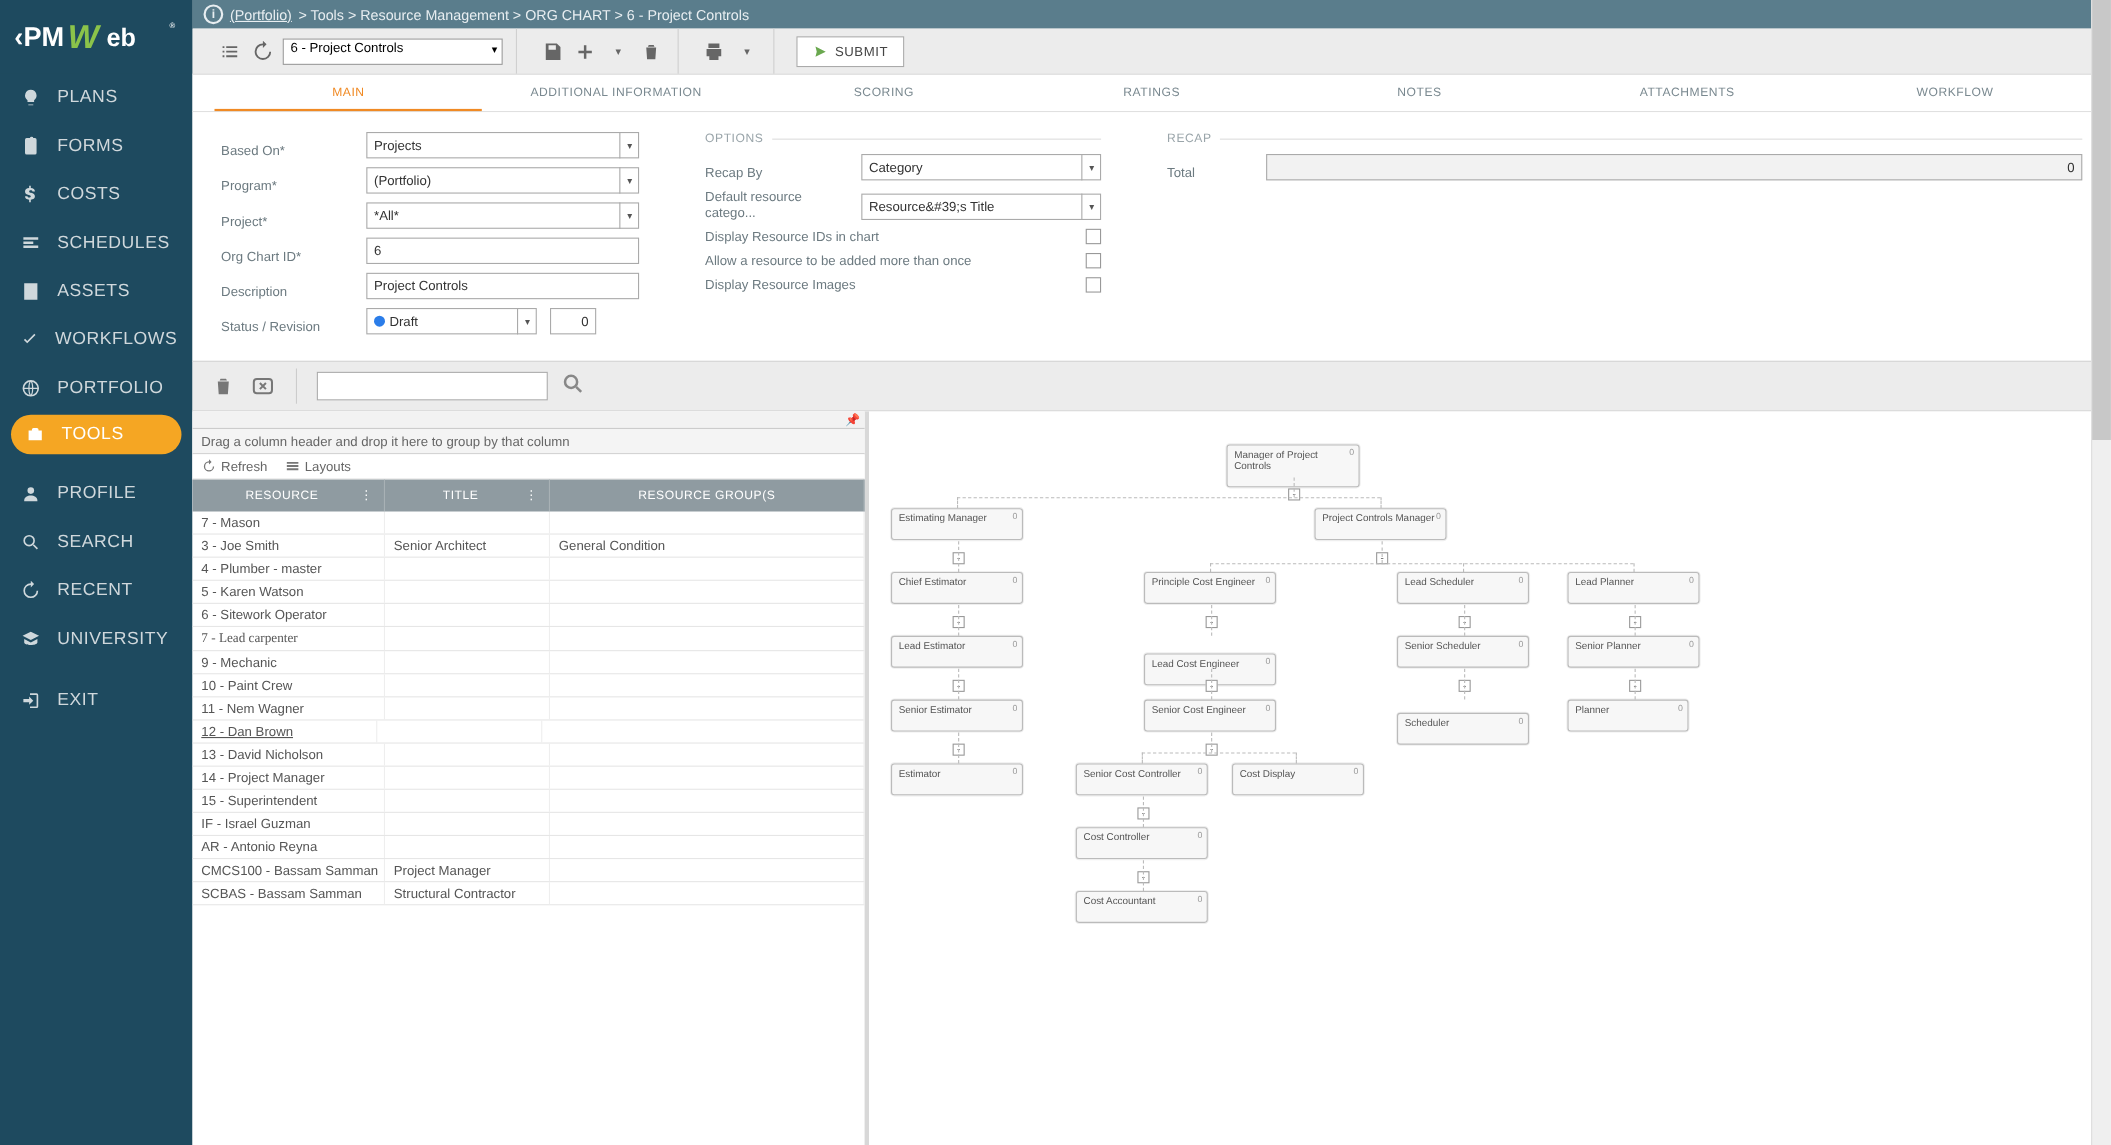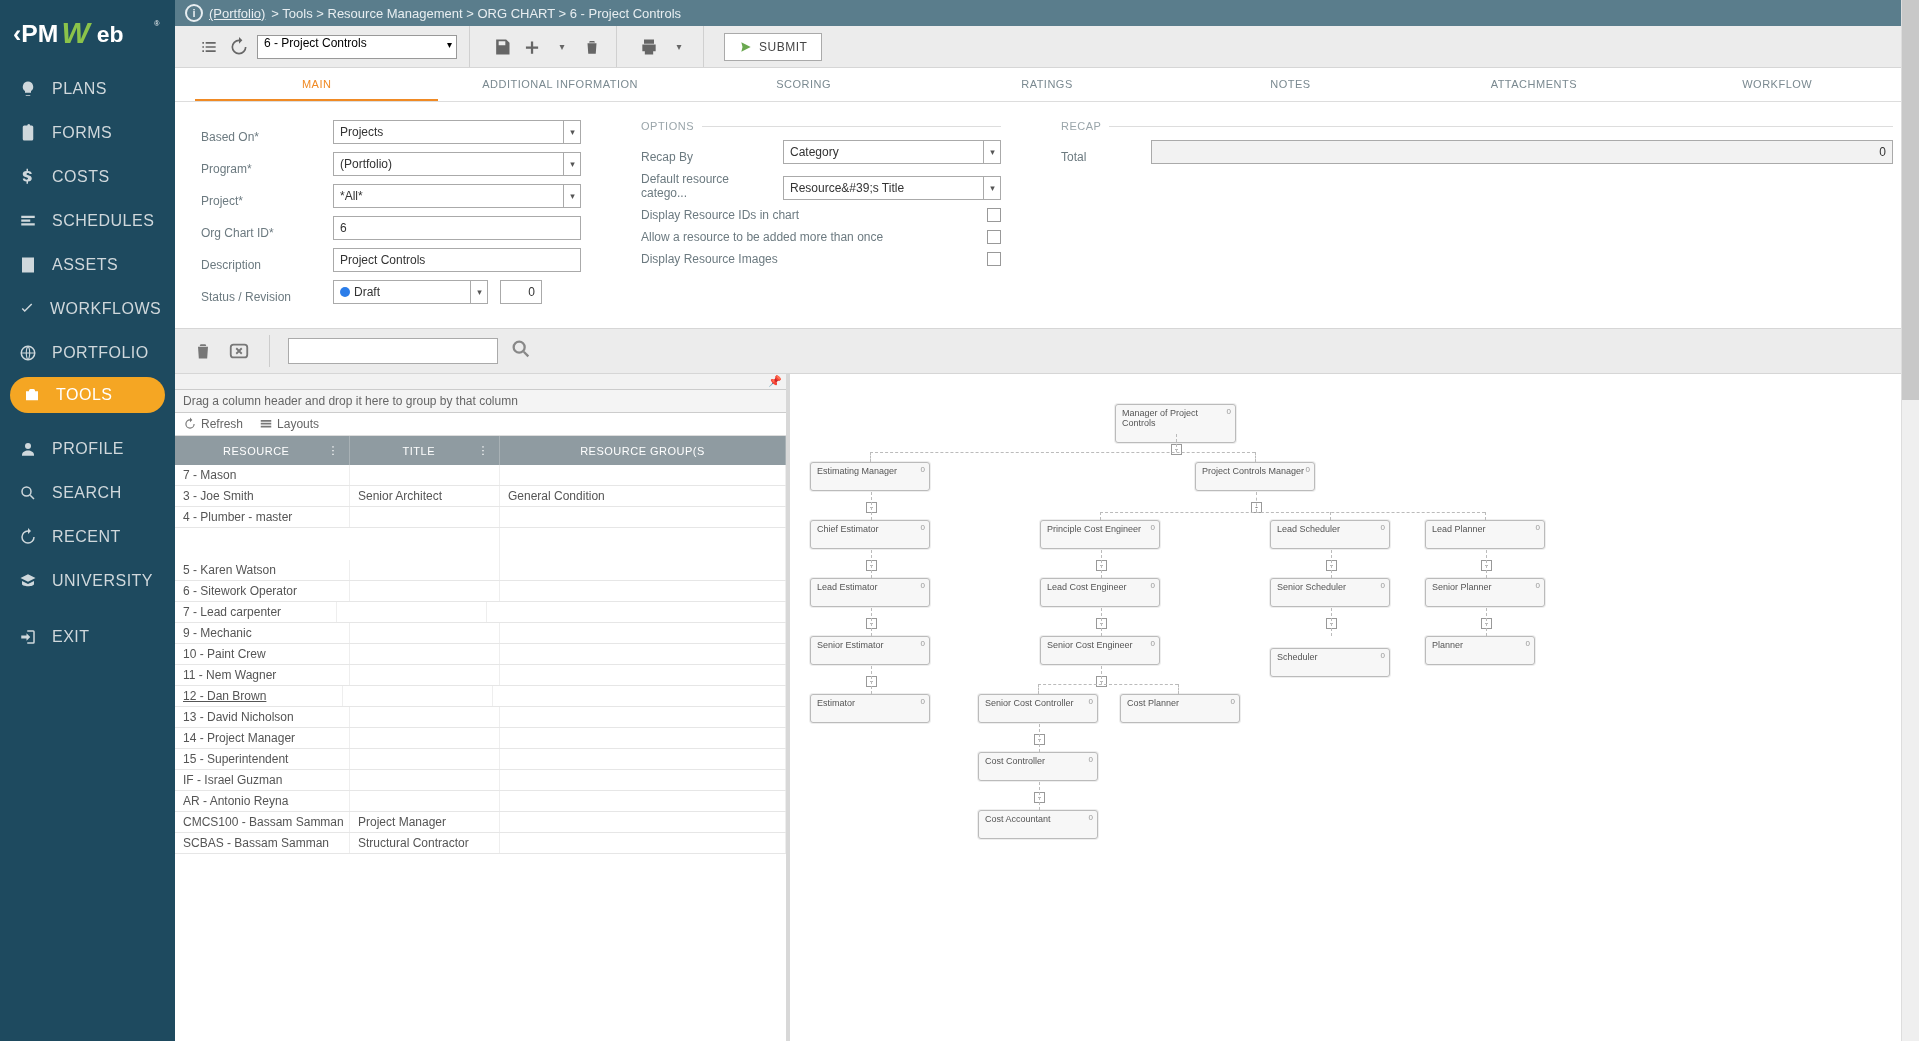--- a/index.html
+++ b/index.html
@@ -416,31 +416,31 @@
             <div class="g-cell" style="width: 175px;">3 - Joe Smith</div>
             <div class="g-cell" style="width: 150px;">Senior Architect</div>
             <div class="g-cell" style="flex: 1 1 0%;">General Condition</div>
           </div>
           <div class="grid-row">
             <div class="g-cell" style="width: 175px;">4 - Plumber - master</div>
             <div class="g-cell" style="width: 150px;"></div>
             <div class="g-cell" style="flex: 1 1 0%;"></div>
           </div>
           <div class="grid-row">
-            <div class="g-cell" style="width: 175px; margin-top: 32px;">5 - Karen Watson</div>
+            <div class="g-cell" style="width: 175px;">5 - Karen Watson</div>
             <div class="g-cell" style="width: 150px;"></div>
             <div class="g-cell" style="flex: 1 1 0%;"></div>
           </div>
           <div class="grid-row">
             <div class="g-cell" style="width: 175px;">6 - Sitework Operator</div>
             <div class="g-cell" style="width: 150px;"></div>
             <div class="g-cell" style="flex: 1 1 0%;"></div>
           </div>
           <div class="grid-row">
-            <div class="g-cell" style="width: 162px;">7 - Lead carpenter</div>
+            <div class="g-cell" style="width: 175px; font-family: Liberation Serif, serif;">7 - Lead carpenter</div>
             <div class="g-cell" style="width: 150px;"></div>
             <div class="g-cell" style="flex: 1 1 0%;"></div>
           </div>
           <div class="grid-row">
             <div class="g-cell" style="width: 175px;">9 - Mechanic</div>
             <div class="g-cell" style="width: 150px;"></div>
             <div class="g-cell" style="flex: 1 1 0%;"></div>
           </div>
           <div class="grid-row">
             <div class="g-cell" style="width: 175px;">10 - Paint Crew</div>
@@ -508,38 +508,38 @@
       <div class="org-node" style="left:20px;top:146px;width:120px"><span>Chief Estimator</span><span class="badge">0</span></div>
       <div class="org-node" style="left:250px;top:146px;width:120px"><span>Principle Cost Engineer</span><span class="badge">0</span></div>
       <div class="org-node" style="left:480px;top:146px;width:120px"><span>Lead Scheduler</span><span class="badge">0</span></div>
       <div class="org-node" style="left:635px;top:146px;width:120px"><span>Lead Planner</span><span class="badge">0</span></div>
       <div class="minus" style="left:76px;top:186px">-</div>
       <div class="minus" style="left:306px;top:186px">-</div>
       <div class="minus" style="left:536px;top:186px">-</div>
       <div class="minus" style="left:691px;top:186px">-</div>
 
       <div class="org-node" style="left:20px;top:204px;width:120px"><span>Lead Estimator</span><span class="badge">0</span></div>
-      <div class="org-node" style="left:250px;top:204px;width:120px"><span>Lead Cost Engineer</span><span class="badge">0</span></div>
+      <div class="org-node" style="left:250px;top:220px;width:120px"><span>Lead Cost Engineer</span><span class="badge">0</span></div>
       <div class="org-node" style="left:480px;top:204px;width:120px"><span>Senior Scheduler</span><span class="badge">0</span></div>
       <div class="org-node" style="left:635px;top:204px;width:120px"><span>Senior Planner</span><span class="badge">0</span></div>
       <div class="minus" style="left:76px;top:244px">-</div>
       <div class="minus" style="left:306px;top:244px">-</div>
       <div class="minus" style="left:536px;top:244px">-</div>
       <div class="minus" style="left:691px;top:244px">-</div>
 
       <div class="org-node" style="left:20px;top:262px;width:120px"><span>Senior Estimator</span><span class="badge">0</span></div>
       <div class="org-node" style="left:250px;top:262px;width:120px"><span>Senior Cost Engineer</span><span class="badge">0</span></div>
       <div class="org-node" style="left:480px;top:274px;width:120px"><span>Scheduler</span><span class="badge">0</span></div>
       <div class="org-node" style="left:635px;top:262px;width:100px"><span>Planner</span><span class="badge">0</span></div>
       <div class="minus" style="left:76px;top:302px">-</div>
       <div class="minus" style="left:306px;top:302px">-</div>
 
       <div class="org-node" style="left:20px;top:320px;width:120px"><span>Estimator</span><span class="badge">0</span></div>
       <div class="org-node" style="left:188px;top:320px;width:120px"><span>Senior Cost Controller</span><span class="badge">0</span></div>
-      <div class="org-node" style="left:330px;top:320px;width:120px"><span>Cost Planner</span><span class="badge">0</span></div>
+      <div class="org-node" style="left:330px;top:320px;width:120px"><span>Cost Display</span><span class="badge">0</span></div>
       <div class="minus" style="left:244px;top:360px">-</div>
 
       <div class="org-node" style="left:188px;top:378px;width:120px"><span>Cost Controller</span><span class="badge">0</span></div>
       <div class="minus" style="left:244px;top:418px">-</div>
       <div class="org-node" style="left:188px;top:436px;width:120px"><span>Cost Accountant</span><span class="badge">0</span></div>
 
       <div class="vline" style="left:386px;top:60px;height:18px"></div>
       <div class="hline" style="left:80px;top:78px;width:385px"></div>
       <div class="vline" style="left:80px;top:78px;height:10px"></div>
       <div class="vline" style="left:465px;top:78px;height:10px"></div>

